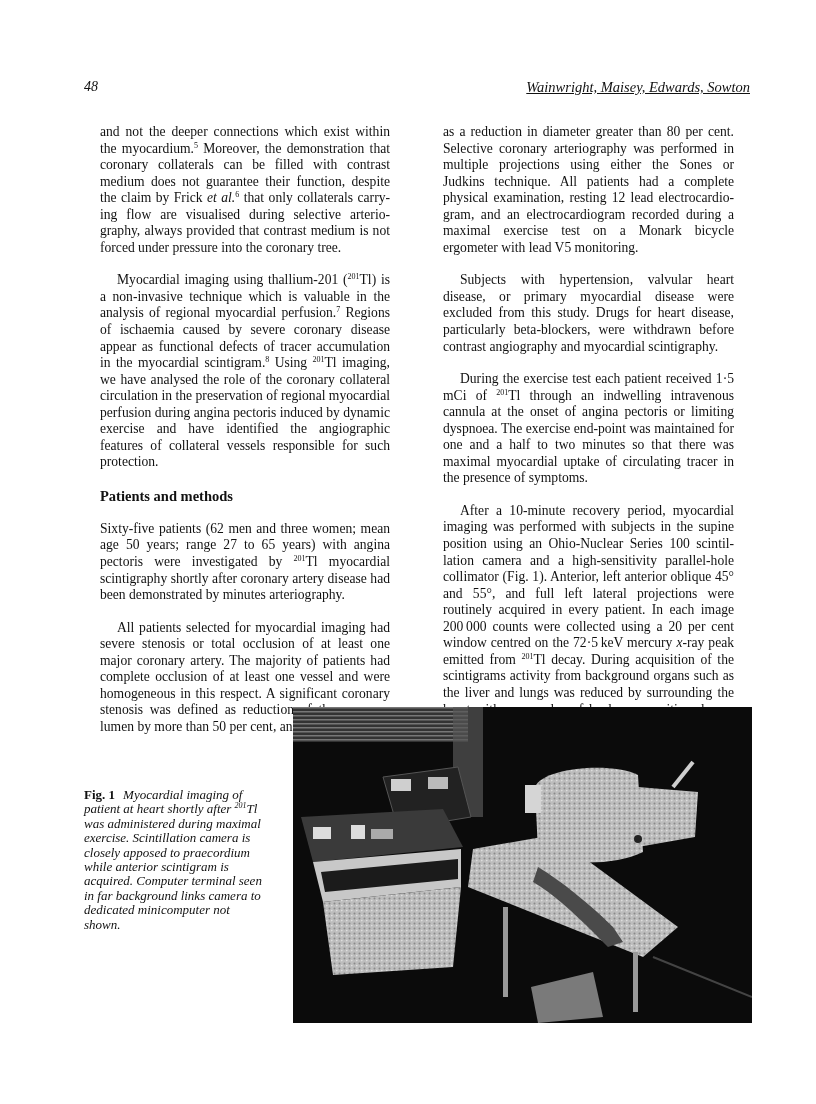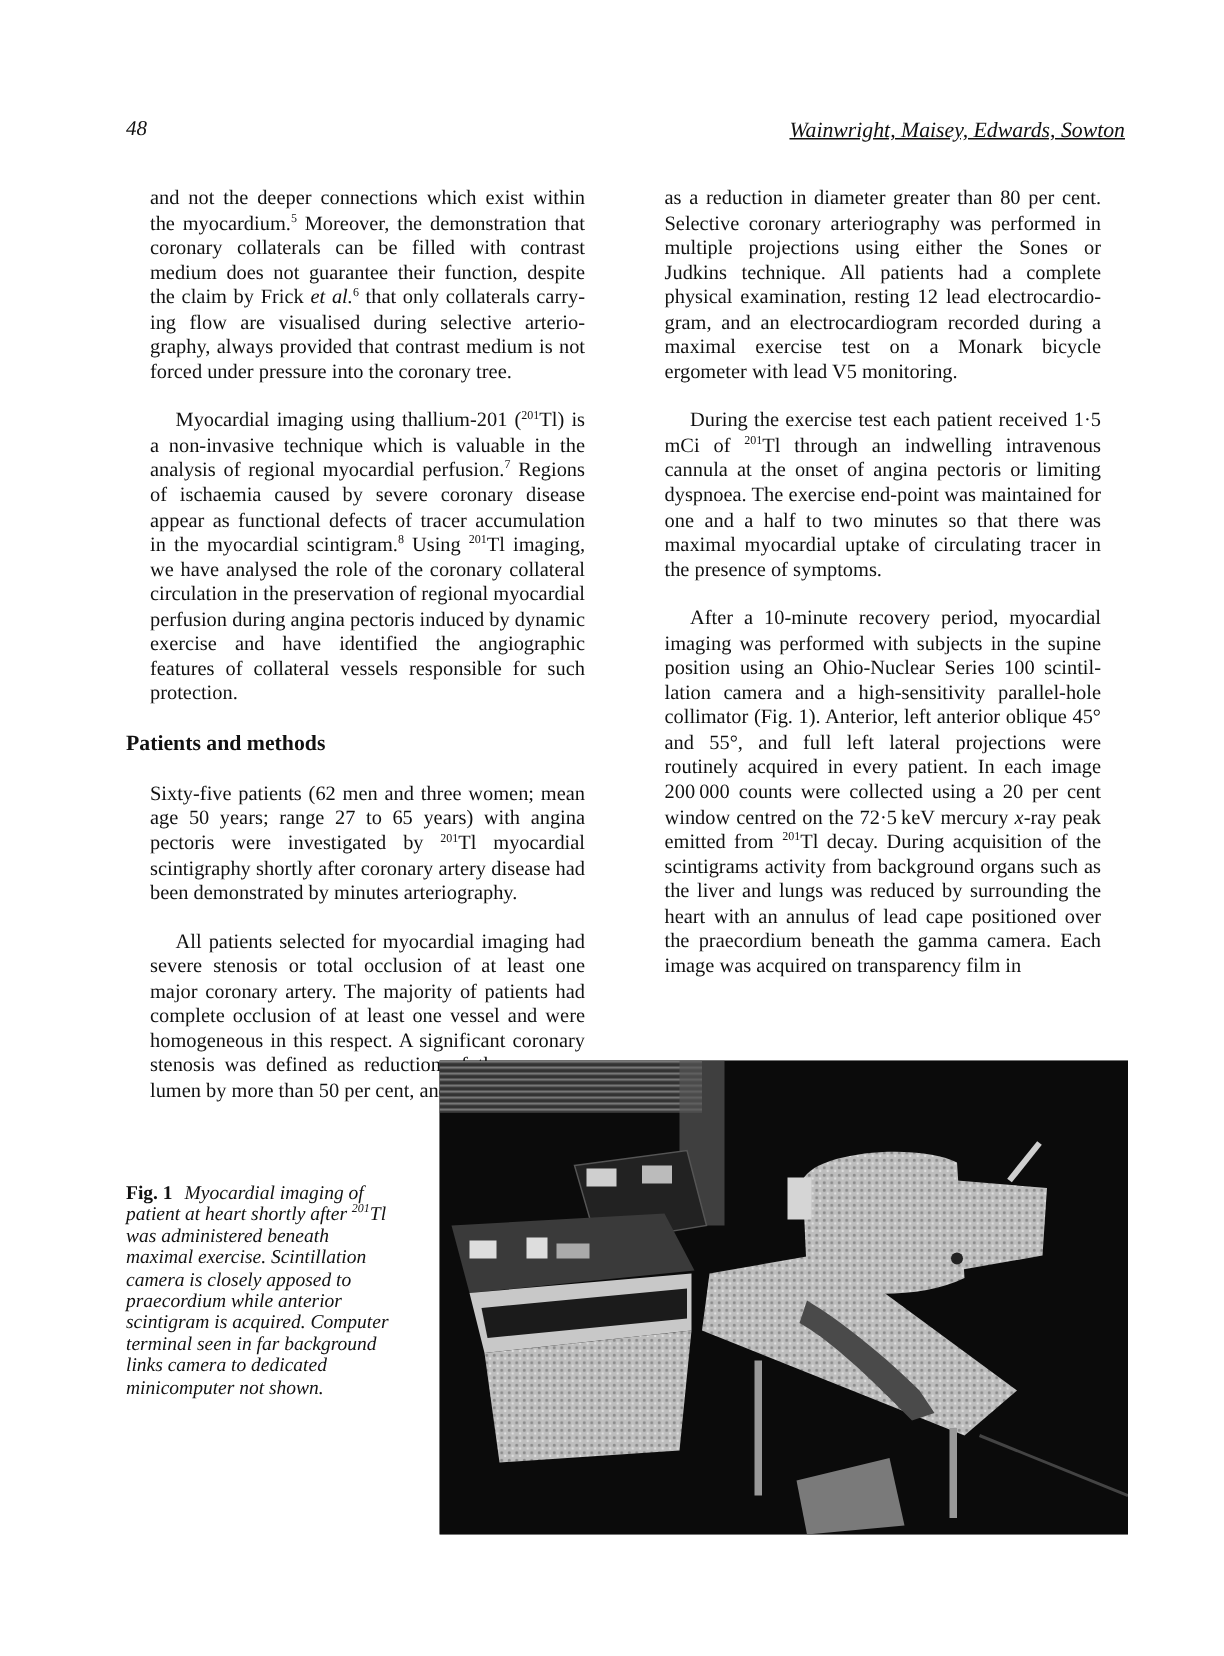--- a/index.html
+++ b/index.html
@@ -6,21 +6,21 @@
   body { width:816px; height:1104px; position:relative; overflow:hidden;
          font-family:"Liberation Serif","DejaVu Serif",serif; color:#111; }
   .page-number { position:absolute; left:84px; top:79px; font-size:14px;font-style:italic; }
   .running-head { position:absolute; right:66px; top:79px; font-size:14.5px; font-style:italic;text-decoration:underline; }
   .col { position:absolute; top:108px; width:322px; font-size:13.6px; line-height:16.55px;
          text-align:justify; hyphens:manual; }
   .col-left { left:84px; }
   .col-right { left:427px; width:323px; }
   .col p { margin:16px; }
   .col p.indent { text-indent:17px; }
-  .col h2 { font-size:14.5px; font-weight:bold; margin:16px 0 16px 0; line-height:18px; }
+  .col h2 { font-size:14.5px; font-weight:bold; margin:16px 0 16px 16px; line-height:18px; }
   sup { font-size:8px; vertical-align:5px; line-height:0; }
   .figure-caption { position:absolute; left:84px; top:788px; width:180px; font-size:13px;
          line-height:14.4px; font-style:italic; }
   .figure-caption .fig-label { font-style:normal; margin-right:8px;font-weight:bold; }
   .photo { position:absolute; left:293px; top:707px; width:459px; height:316px; background:#0d0d0d; overflow:hidden; }
   .photo svg { display:block; }
 </style>
 </head>
 <body>
 
@@ -30,26 +30,27 @@
 <div class="col col-left">
   <p><span>and not the deeper connections which exist within the myocardium.</span><sup>5</sup><span> Moreover, the demonstration that coronary collaterals can be filled with contrast medium does not guarantee their function, despite the claim by Frick </span><i>et al.</i><sup>6</sup><span> that only collaterals carry­ing flow are visualised during selective arterio­graphy, always provided that contrast medium is not forced under pressure into the coronary tree.</span></p>
   <p class="indent"><span>Myocardial imaging using thallium-201 (</span><sup>201</sup><span>Tl) is a non-invasive technique which is valuable in the analysis of regional myocardial perfusion.</span><sup>7</sup><span> Regions of ischaemia caused by severe coronary disease appear as functional defects of tracer accumulation in the myocardial scintigram.</span><sup>8</sup><span> Using </span><sup>201</sup><span>Tl imaging, we have analysed the role of the coronary collateral circulation in the preservation of regional myocardial perfusion during angina pectoris induced by dynamic exercise and have identified the angiographic features of collateral vessels responsible for such protection.</span></p>
   <h2>Patients and methods</h2>
   <p><span>Sixty-five patients (62 men and three women; mean age 50 years; range 27 to 65 years) with angina pectoris were investigated by </span><sup>201</sup><span>Tl myocardial scintigraphy shortly after coronary artery disease had been demonstrated by minutes arteriography.</span></p>
   <p class="indent"><span>All patients selected for myocardial imaging had severe stenosis or total occlusion of at least one major coronary artery. The majority of patients had complete occlusion of at least one vessel and were homogeneous in this respect. A significant coronary stenosis was defined as reduction of the coronary lumen by more than 50 per cent, and severe stenosis</span></p>
 </div>
 
 <div class="col col-right">
   <p><span>as a reduction in diameter greater than 80 per cent. Selective coronary arteriography was performed in multiple projections using either the Sones or Judkins technique. All patients had a complete physical examination, resting 12 lead electrocardio­gram, and an electrocardiogram recorded during a maximal exercise test on a Monark bicycle ergometer with lead V5 monitoring.</span></p>
+  <p class="indent"><span>Subjects with hypertension, valvular heart disease, or primary myocardial disease were excluded from this study. Drugs for heart disease, particularly beta-blockers, were withdrawn before contrast angiography and myocardial scintigraphy.</span></p>
   <p class="indent"><span>During the exercise test each patient received 1·5 mCi of </span><sup>201</sup><span>Tl through an indwelling intravenous cannula at the onset of angina pectoris or limiting dyspnoea. The exercise end-point was maintained for one and a half to two minutes so that there was maximal myocardial uptake of circulating tracer in the presence of symptoms.</span></p>
   <p class="indent"><span>After a 10-minute recovery period, myocardial imaging was performed with subjects in the supine position using an Ohio-Nuclear Series 100 scintil­lation camera and a high-sensitivity parallel-hole collimator (Fig. 1). Anterior, left anterior oblique 45° and 55°, and full left lateral projections were routinely acquired in every patient. In each image 200 000 counts were collected using a 20 per cent window centred on the 72·5 keV mercury </span><i>x</i><span>-ray peak emitted from </span><sup>201</sup><span>Tl decay. During acquisition of the scintigrams activity from background organs such as the liver and lungs was reduced by surround­ing the heart with an annulus of lead cape positioned over the praecordium beneath the gamma camera. Each image was acquired on transparency film in</span></p>
 </div>
 
 <div class="figure-caption">
-  <span class="fig-label">Fig. 1</span><span><span>Myocardial imaging of patient at heart shortly after </span><sup>201</sup><span>Tl was administered beneath maximal exercise. Scintillation camera is closely apposed to praecordium while anterior scintigram is acquired. Computer terminal seen in far background links camera to dedicated minicomputer not shown.</span></span>
+  <span class="fig-label">Fig. 1</span><span><span>Myocardial imaging of patient at heart shortly after </span><sup>201</sup><span>Tl was administered during maximal exercise. Scintillation camera is closely apposed to praecordium while anterior scintigram is acquired. Computer terminal seen in far background links camera to dedicated minicomputer not shown.</span></span>
 </div>
 
 <div class="photo" title="Black-and-white photograph of a patient lying supine under a scintillation camera head, with a console unit on the left">
   <svg width="459" height="316" viewBox="0 0 459 316">
     <defs>
       <pattern id="blinds" width="6" height="4" patternUnits="userSpaceOnUse">
         <rect width="6" height="4" fill="#333"></rect>
         <rect width="6" height="1.5" fill="#777"></rect>
       </pattern>
       <pattern id="speck" width="5" height="5" patternUnits="userSpaceOnUse">

